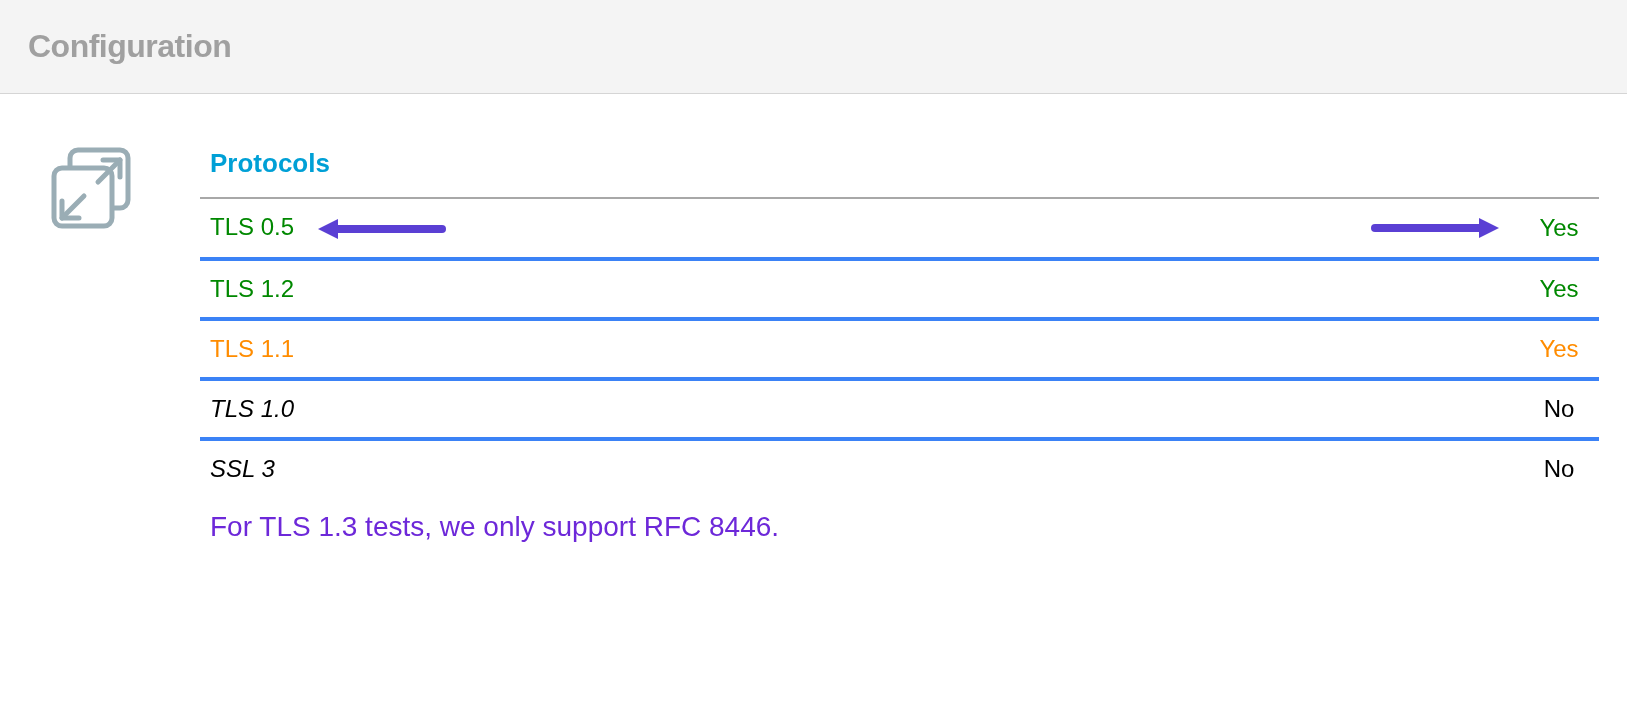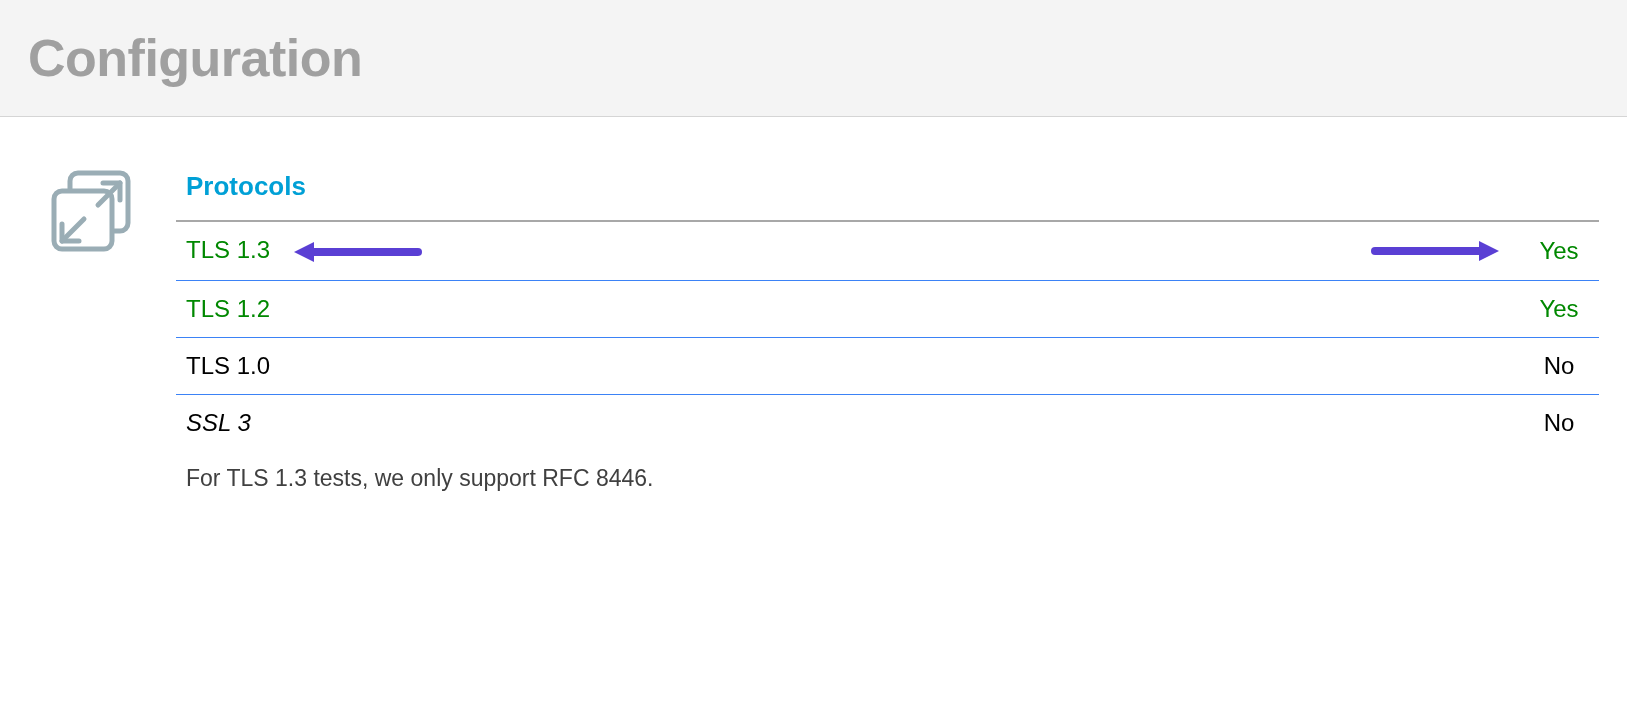--- a/index.html
+++ b/index.html
@@ -10,29 +10,29 @@
       background: #ffffff;
       color: #000000;
     }
     .header {
       background: #f4f4f4;
       padding: 28px 28px 28px 28px;
       border-bottom: 1px solid #d5d5d5;
     }
     .header h1 {
       margin: 0;
-      font-size: 52px;
+      font-size: 32px;
       font-weight: 700;
       color: #a0a0a0;
       letter-spacing: -0.5px;
     }
     .content {
       display: flex;
       padding: 50px 28px 0 48px;
-      gap: 40px;
+      gap: 64px;
     }
     .icon-col {
       flex: 0 0 auto;
       padding-top: 2px;
     }
     .icon-expand {
       width: 88px;
       height: 88px;
     }
     .main-col {
@@ -44,21 +44,21 @@
       font-size: 26px;
       font-weight: 700;
       margin: 4px 0 18px 10px;
     }
     table {
       width: 100%;
       border-collapse: collapse;
       table-layout: fixed;
     }
     tr {
-      border-top: 1px solid #3b82f6;
+      border-top: 4px solid #3b82f6;
     }
     tr:first-child {
       border-top: 2px solid #a8a8a8;
     }
     td {
       padding: 14px 10px;
       font-size: 24px;
       vertical-align: middle;
     }
     td.val {
@@ -67,22 +67,22 @@
       white-space: nowrap;
     }
     td.mid {
       width: auto;
     }
     .status-green { color: #008800; }
     .status-orange { color: #ff8c00; }
     .status-black { color: #000000; }
     .note {
       padding: 14px 10px 0 10px;
-      font-size: 23px;
-      color: #404040;
+      font-size: 28px;
+      color: #6d28d9;
     }
     
     .arrow {
       display: inline-block;
       vertical-align: middle;
     }
     .arrow-left {
       margin-left: 20px;
     }
     .arrow-right {
@@ -111,41 +111,46 @@
       </svg>
     </span>
   </div>
 
   <div class="main-col">
     <div class="section-title">Protocols</div>
 
     <table>
       <tbody id="rows-body">
           <tr>
-            <td class="status-green" style="white-space: nowrap; width: 300px;"><span>TLS 1.3</span><span class="arrow arrow-left"><svg width="132" height="28" viewBox="0 0 132 28">
+            <td class="status-green" style="white-space: nowrap; width: 300px;"><span>TLS 0.5</span><span class="arrow arrow-left"><svg width="132" height="28" viewBox="0 0 132 28">
                   <line x1="128" y1="14" x2="18" y2="14" stroke="#5a3fd4" stroke-width="8" stroke-linecap="round"></line>
                   <polygon points="4,14 24,4 24,24" fill="#5a3fd4"></polygon>
                 </svg></span></td>
             <td class="mid">
               <span class="arrow arrow-right">
                 <svg width="132" height="28" viewBox="0 0 132 28">
                   <line x1="4" y1="14" x2="114" y2="14" stroke="#5a3fd4" stroke-width="8" stroke-linecap="round"></line>
                   <polygon points="128,14 108,4 108,24" fill="#5a3fd4"></polygon>
                 </svg>
               </span>
             </td>
             <td class="val status-green"><span>Yes</span></td>
           </tr>
           <tr>
             <td class="status-green" style="white-space: nowrap; width: 300px;"><span>TLS 1.2</span></td>
             <td class="mid"></td>
             <td class="val status-green"><span>Yes</span></td>
           </tr>
           <tr>
-            <td class="status-black" style="white-space: nowrap; width: 300px;"><span>TLS 1.0</span></td>
+            <td class="status-orange" style="white-space: nowrap; width: 300px;"><span>TLS 1.1</span></td>
+            <td class="mid"></td>
+            <td class="val status-orange"><span>Yes</span></td>
+          </tr>
+          <tr>
+            <td class="status-black" style="white-space: nowrap; width: 300px; font-style: italic;"><span>TLS 1.0</span></td>
             <td class="mid"></td>
             <td class="val status-black"><span>No</span></td>
           </tr>
           <tr>
             <td class="status-black" style="white-space: nowrap; width: 300px; font-style: italic;"><span>SSL 3</span></td>
             <td class="mid"></td>
             <td class="val status-black"><span>No</span></td>
           </tr>
         </tbody>
     </table>

